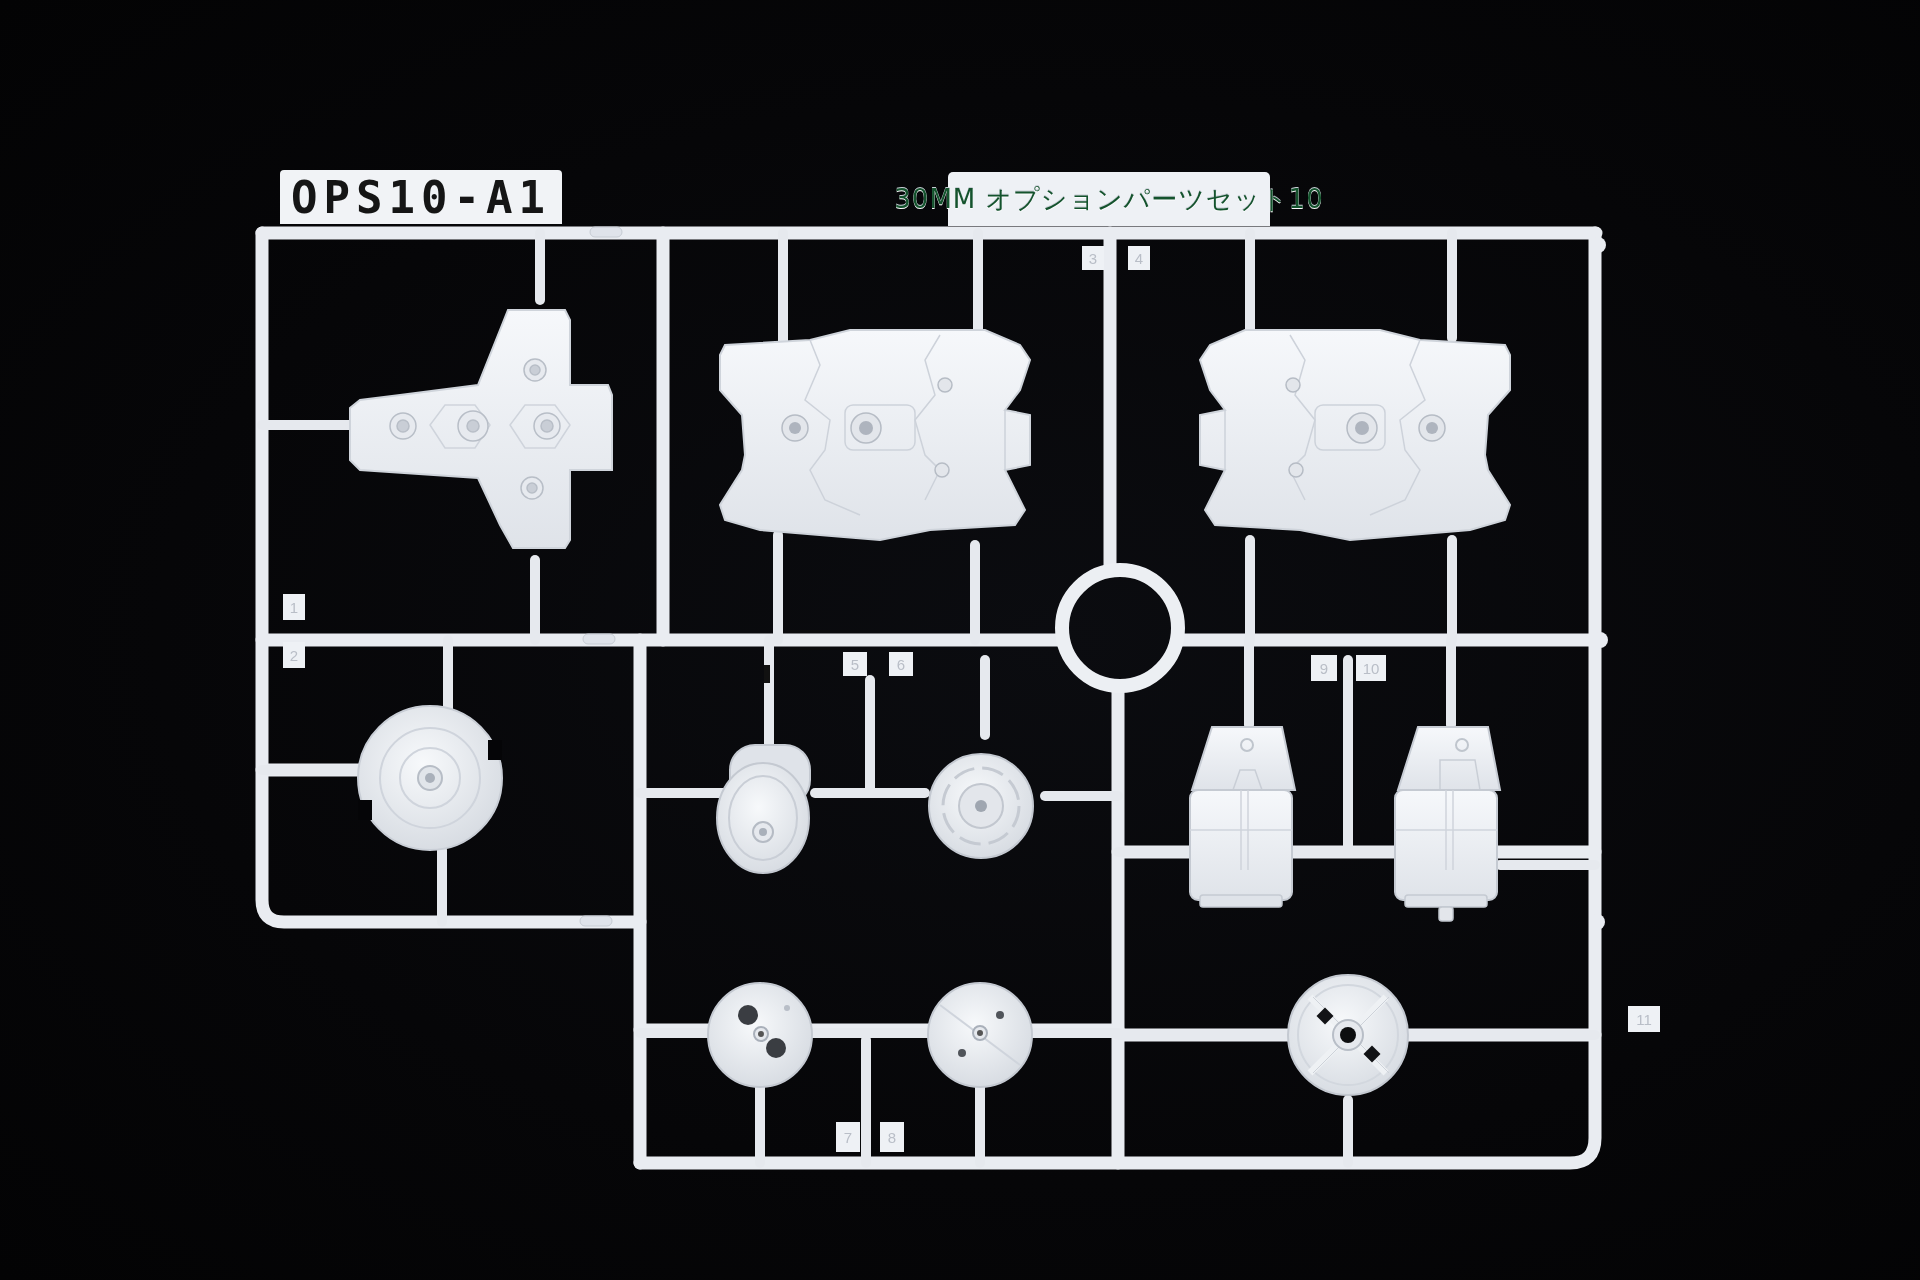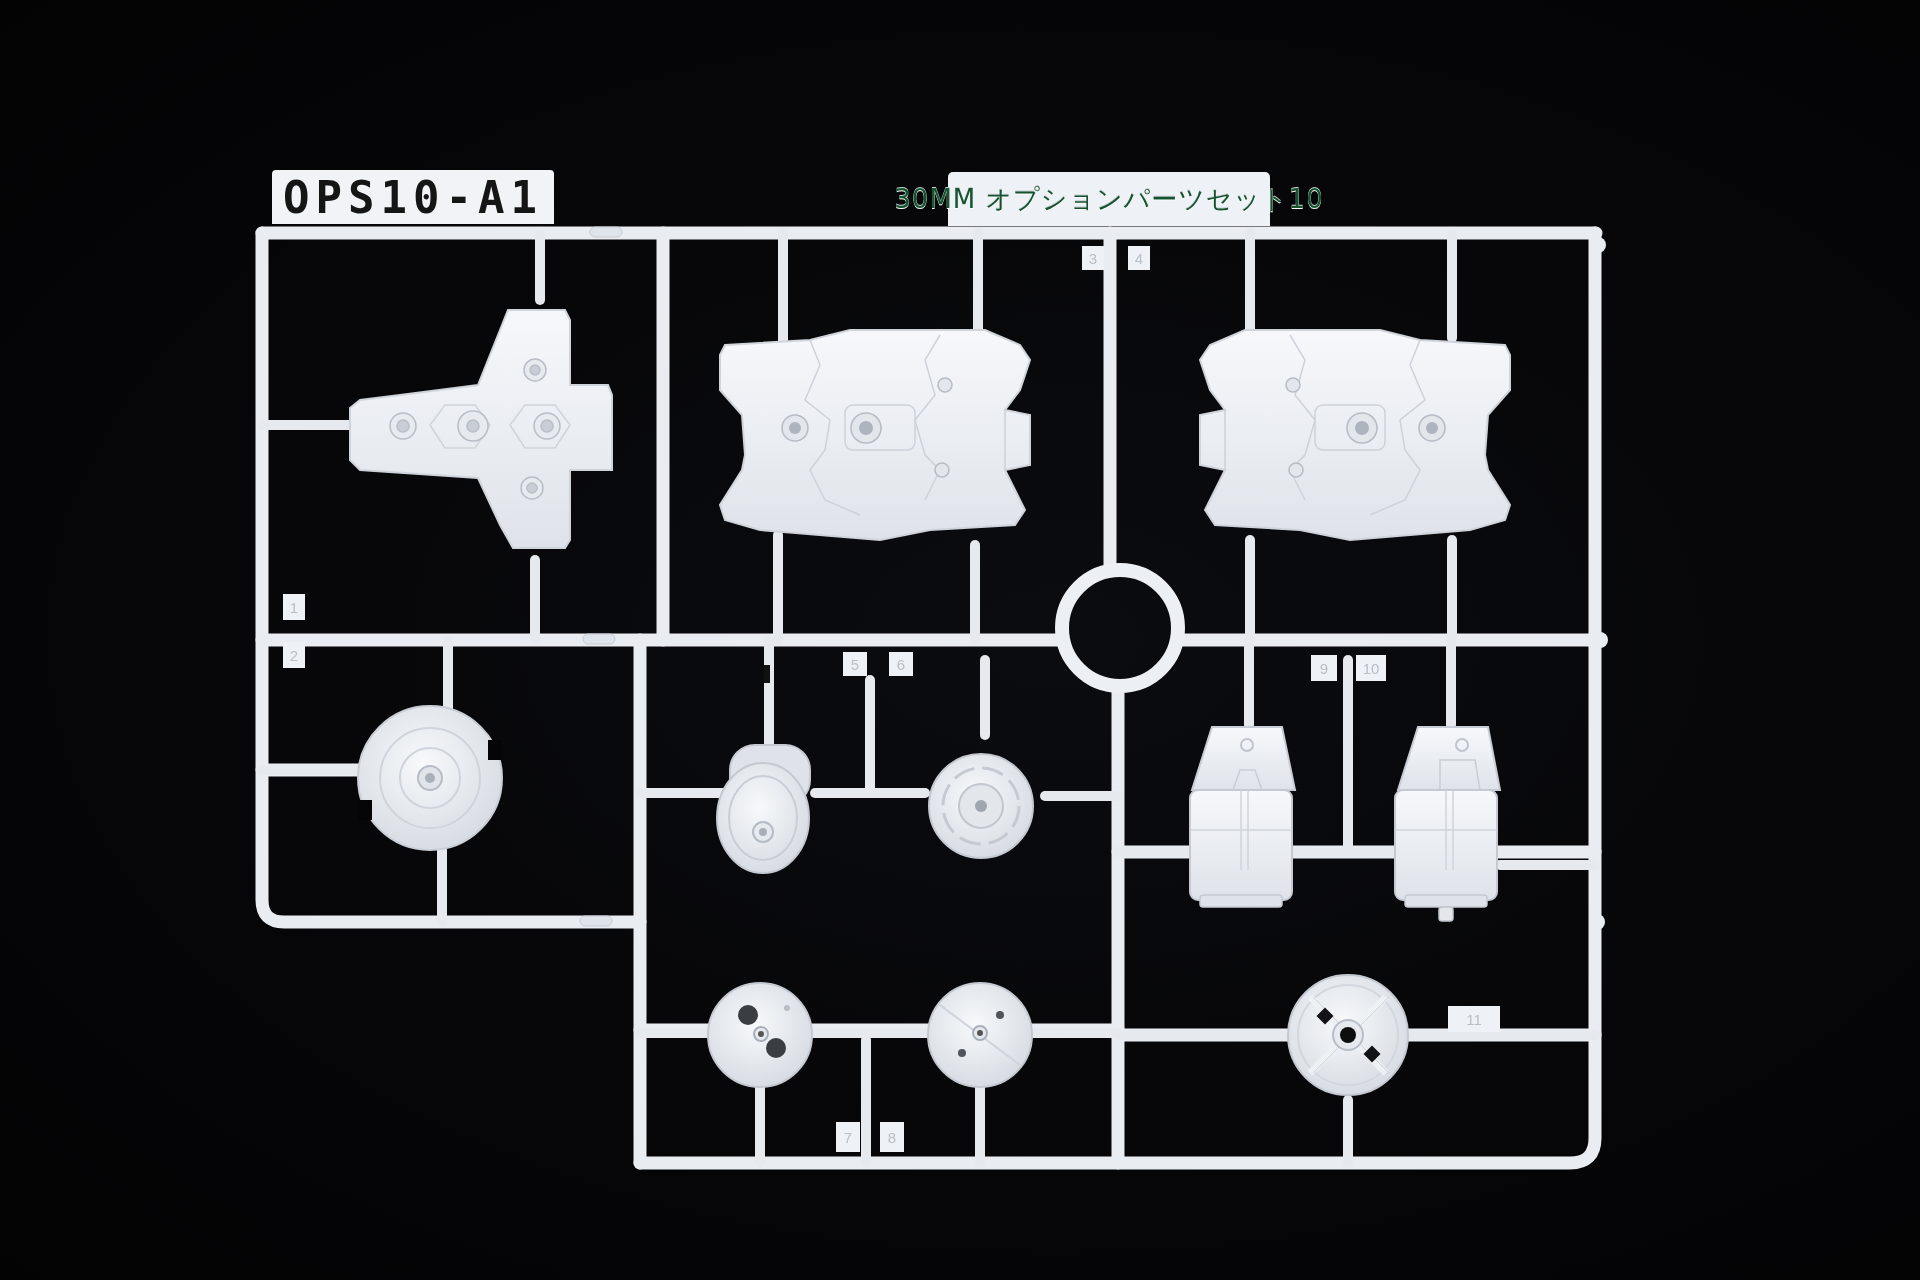--- a/index.html
+++ b/index.html
@@ -1,20 +1,20 @@
 <!DOCTYPE html>
 <html><head>
 <meta charset="utf-8">
 <style>
   html,body{margin:0;padding:0;background:#050507;}
   body{width:1920px;height:1280px;position:relative;overflow:hidden;font-family:"DejaVu Sans",sans-serif;}
   .photo{position:absolute;left:0;top:0;width:1920px;height:1280px;
     background:radial-gradient(ellipse at 55% 50%, #0b0c10 0%, #060608 60%, #030304 100%);}
   svg{position:absolute;left:0;top:0;}
-  .tag{position:absolute;left:272px;top:170px;width:282px;height:54px;background:#f1f3f6;
+  .tag{position:absolute;left:280px;top:170px;width:282px;height:54px;background:#f1f3f6;
     border-radius:4px 4px 0 0;display:flex;align-items:center;justify-content:center;
     font-family:"DejaVu Sans Mono",monospace;font-weight:bold;font-size:44px;letter-spacing:6px;color:#151515;}
   .plate{position:absolute;left:948px;top:172px;width:322px;height:54px;background:#eef1f5;
     border-radius:5px 5px 0 0;display:flex;align-items:center;justify-content:center;
     font-size:26px;color:#14532d;text-shadow:0 1px 0 #fbfcfd, 0 -1px 0 #c9ced6;letter-spacing:1px;white-space:nowrap;}
   .num{position:absolute;background:#eef1f5;color:#b9bec7;font-size:15px;
     display:flex;align-items:center;justify-content:center;font-family:"Liberation Sans",sans-serif;}
 </style>
 </head>
 <body>
@@ -262,13 +262,13 @@
 <div class="num" style="left:283px;top:594px;width:22px;height:26px;">1</div>
 <div class="num" style="left:283px;top:642px;width:22px;height:26px;">2</div>
 <div class="num" style="left:1082px;top:246px;width:22px;height:24px;">3</div>
 <div class="num" style="left:1128px;top:246px;width:22px;height:24px;">4</div>
 <div class="num" style="left:843px;top:652px;width:24px;height:24px;">5</div>
 <div class="num" style="left:889px;top:652px;width:24px;height:24px;">6</div>
 <div class="num" style="left:836px;top:1122px;width:24px;height:30px;">7</div>
 <div class="num" style="left:880px;top:1122px;width:24px;height:30px;">8</div>
 <div class="num" style="left:1311px;top:655px;width:26px;height:26px;">9</div>
 <div class="num" style="left:1356px;top:655px;width:30px;height:26px;">10</div>
-<div class="num" style="left:1448px;top:1006px;width:52px;height:26px;">11</div>
+<div class="num" style="left:1628px;top:1006px;width:32px;height:26px;">11</div>
 
 </body></html>

